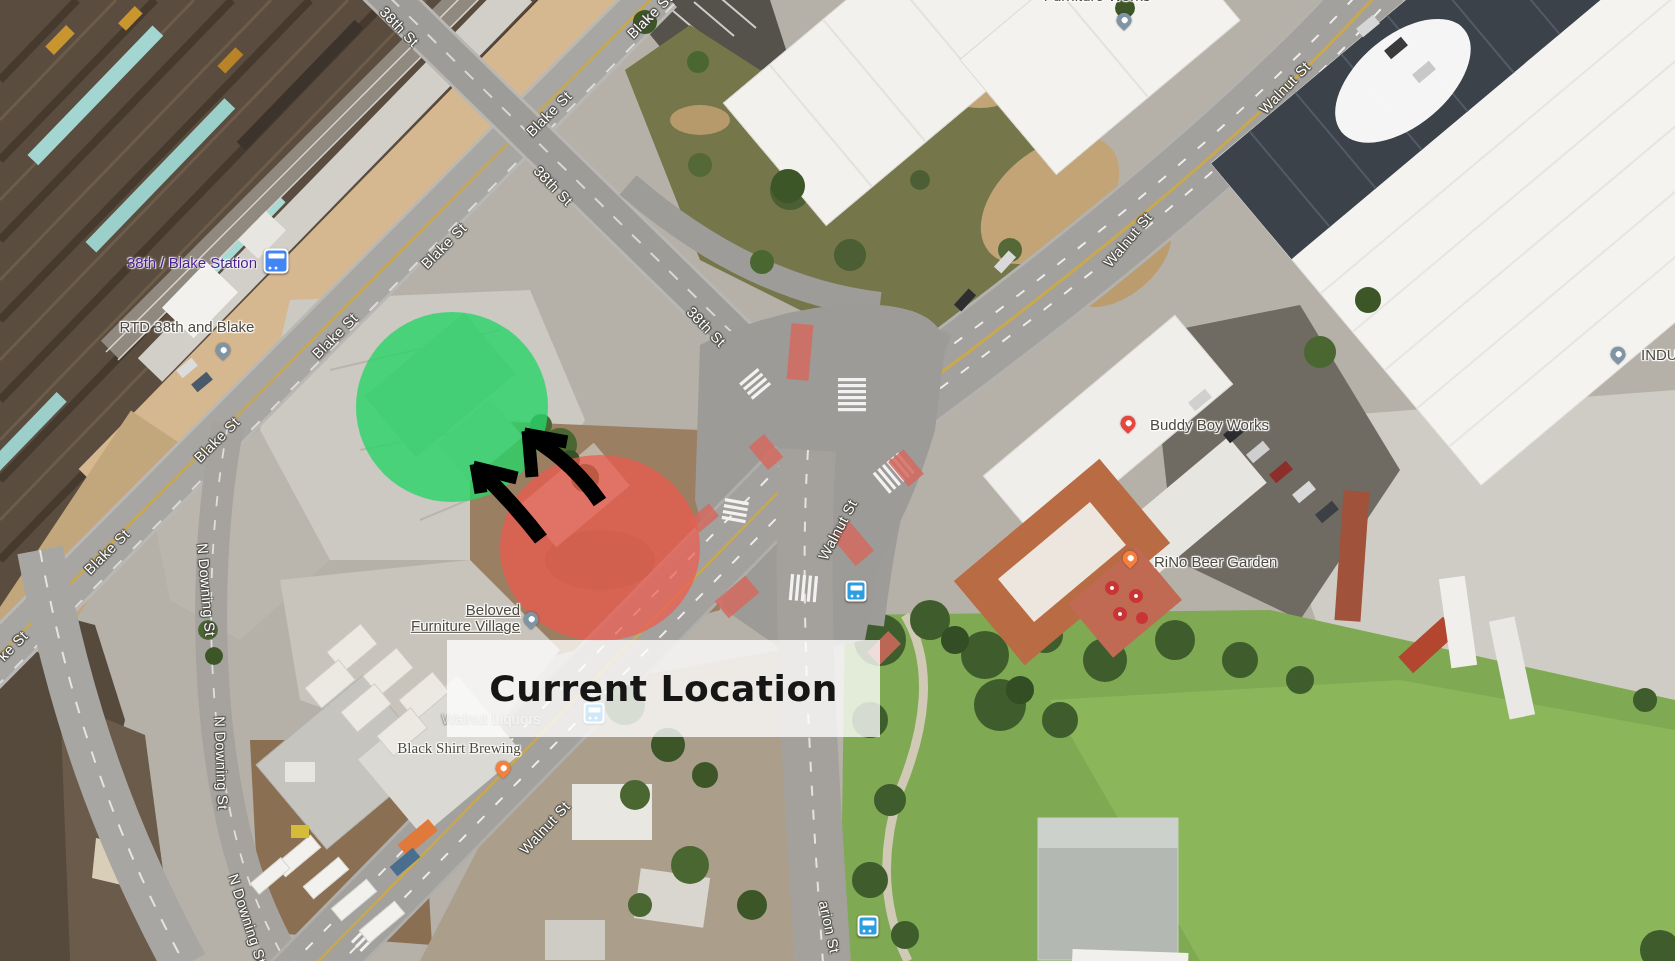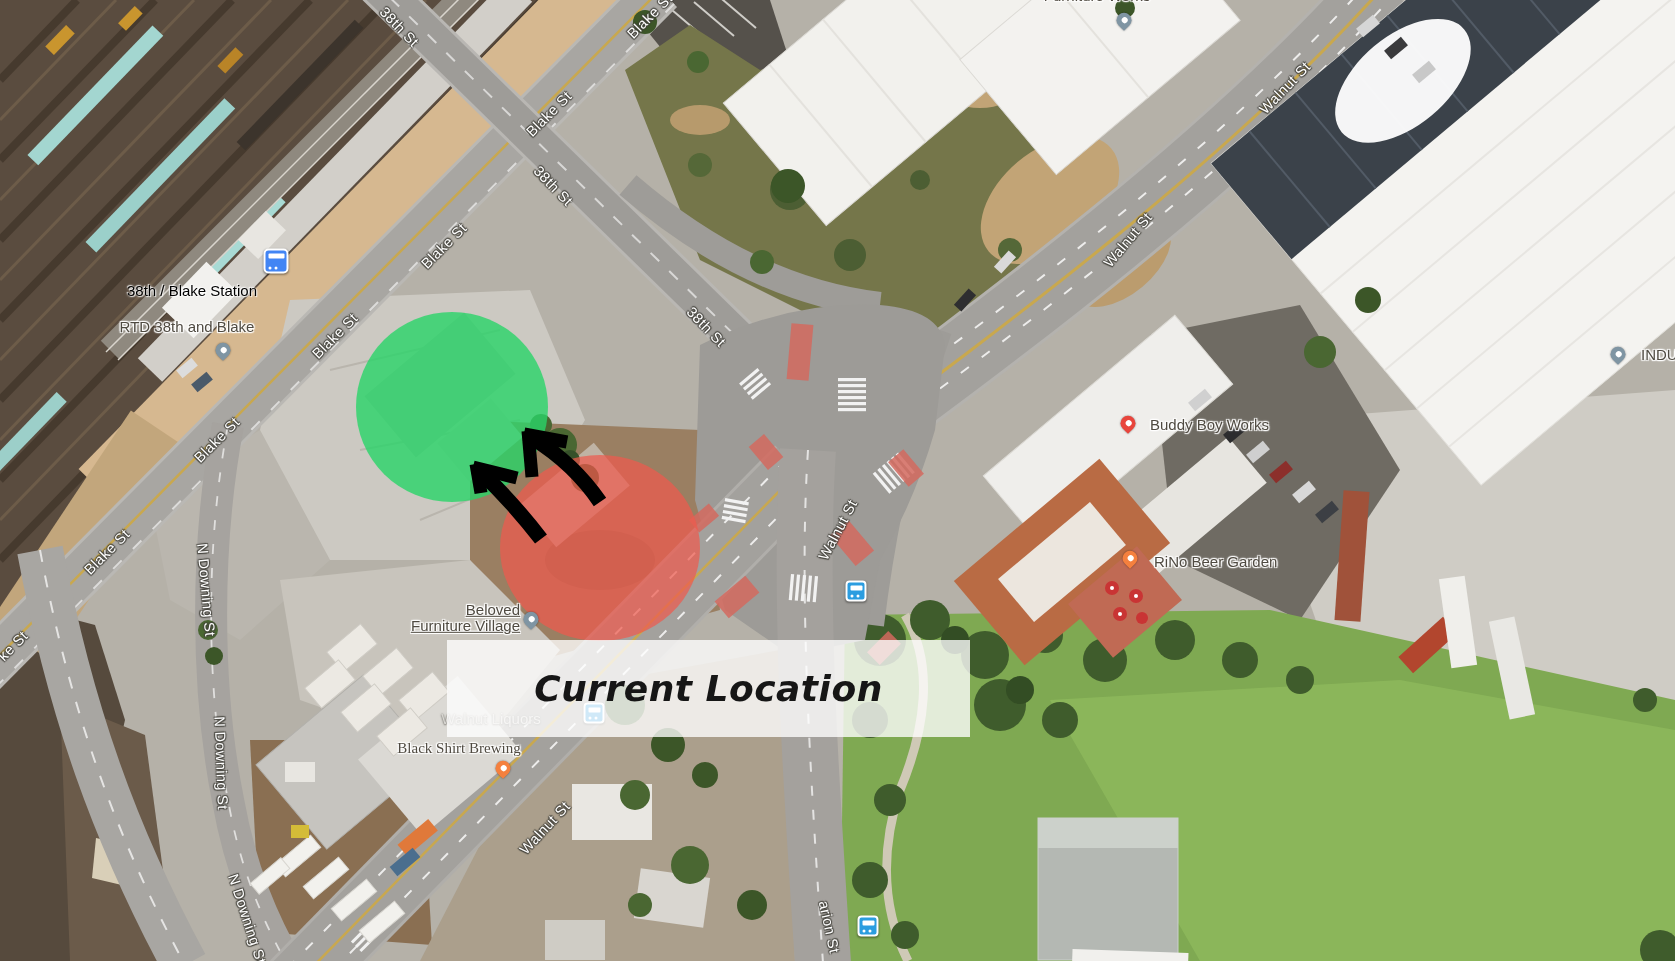--- a/index.html
+++ b/index.html
@@ -10,23 +10,23 @@
   .st{position:absolute;white-space:nowrap;color:#fff;font:500 14.5px/1 "Liberation Sans",sans-serif;
       letter-spacing:.4px;transform:translate(-50%,-50%) rotate(var(--r,0deg));
       text-shadow:-1px -1px 1px rgba(68,66,60,.9),1px -1px 1px rgba(68,66,60,.9),
                   -1px 1px 1px rgba(68,66,60,.9),1px 1px 1px rgba(68,66,60,.9);}
   .poi{position:absolute;white-space:nowrap;color:#4f4a41;font:500 15px/1.08 "Liberation Sans",sans-serif;
       transform:translate(-50%,-50%);
       text-shadow:-1px -1px 1px #fff,1px -1px 1px #fff,-1px 1px 1px #fff,1px 1px 1px #fff,0 0 3px #fff;padding-left:8px;}
   .poi.dim{color:#d8d6d1;text-shadow:0 0 2px rgba(90,88,82,.8),0 1px 2px rgba(90,88,82,.6);margin-top:22px;}
   .poi.left{transform:translate(0,-50%);}
   .poi.rightalign{transform:translate(-100%,-50%);text-align:right;text-decoration:underline;}
-  .sta{position:absolute;white-space:nowrap;color:#000000;font:500 15px/1 "Liberation Sans",sans-serif;
+  .sta{position:absolute;white-space:nowrap;color:#4c1d95;font:500 15px/1 "Liberation Sans",sans-serif;
       transform:translate(-50%,-50%);
-      text-shadow:-1px -1px 1px rgba(255,255,255,.85),1px 1px 1px rgba(255,255,255,.85),0 0 3px #fff;margin-top:28px;}
+      text-shadow:-1px -1px 1px rgba(255,255,255,.85),1px 1px 1px rgba(255,255,255,.85),0 0 3px #fff;}
   
   .pin{position:absolute;width:15px;height:15px;border-radius:50% 50% 50% 0;
        transform:translate(-50%,-62%) rotate(-45deg);box-shadow:0 0 2px rgba(0,0,0,.45);}
   .pin::after{content:"";position:absolute;left:4.5px;top:4.5px;width:6px;height:6px;border-radius:50%;background:#fff;}
   .bus{position:absolute;width:17px;height:17px;background:#2b9de0;border:2px solid #fff;border-radius:4px;
        transform:translate(-50%,-50%);box-shadow:0 1px 2px rgba(0,0,0,.35);}
   .bus::before{content:"";position:absolute;left:2.5px;right:2.5px;top:2.5px;height:5px;background:#fff;border-radius:1px;}
   .bus::after{content:"";position:absolute;left:3px;bottom:2.5px;width:3px;height:3px;border-radius:50%;background:#fff;
        box-shadow:6px 0 0 #fff;}
   .bus.big{width:21px;height:21px;background:#4285f4;border-radius:5px;}
@@ -531,17 +531,17 @@
 
   <span class="poi dim" style="left:487px;top:697px;">Walnut Liquors</span>
 
   <span class="poi" style="left:455px;top:748px;font-family:Liberation Serif, serif;">Black Shirt Brewing</span>
   <span class="pin" style="left:503px;top:770px;background:#f5803e;"></span>
 
   <span class="bus" style="left:856px;top:591px;"></span>
   <span class="bus" style="left:594px;top:713px;"></span>
   <span class="bus" style="left:868px;top:926px;"></span>
 
-  <div class="note-box" style="left:447px;top:640px;width:523px;height:97px;background:rgba(255,255,255,.78);color:#161616;font-style:italic;">
+  <div class="note-box" style="left:447px;top:640px;width:433px;height:97px;background:rgba(255,255,255,.78);color:#161616;">
     <span>Current Location</span>
   </div>
 
 </div>
 
 </body></html>

